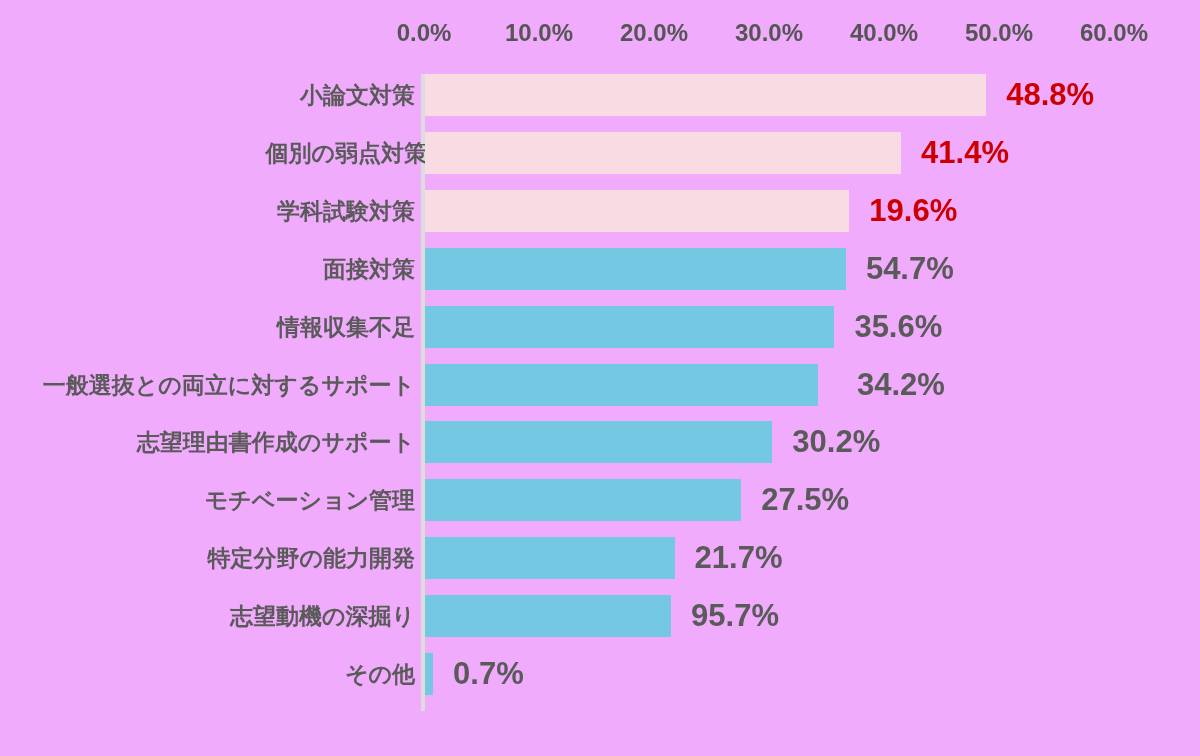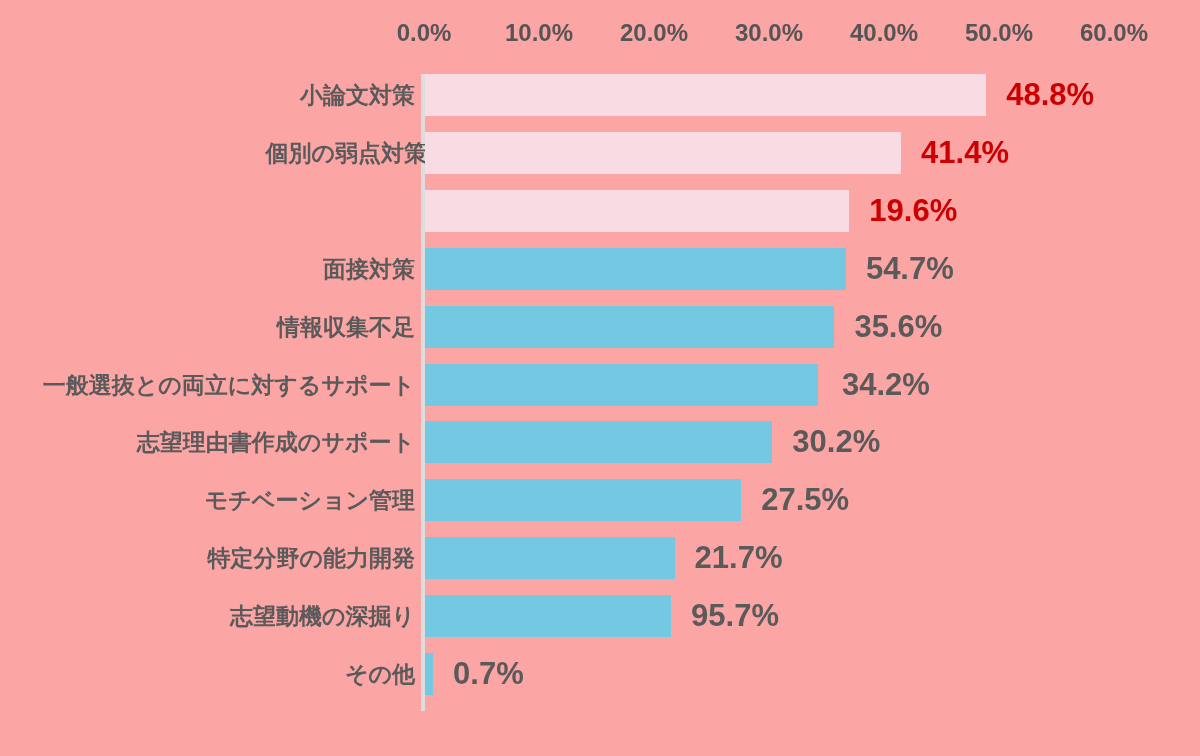--- a/index.html
+++ b/index.html
@@ -7,21 +7,21 @@
     padding: 0;
     background: #ffffff;
   }
   body {
     font-family: "Liberation Sans", sans-serif;
   }
   #chart-root {
     position: relative;
     width: 1200px;
     height: 756px;
-    background: #fca5a5;
+    background: #f0abfc;
     overflow: hidden;
   }
 
   
   #axis-labels {
     position: absolute;
     left: 0;
     top: 18px;
     width: 1200px;
     height: 30px;
@@ -130,20 +130,21 @@
         </div>
       </div>
       <div class="row hl" style="top: 57.9px; padding-left: 12px;">
         <div class="cat-label">個別の弱点対策</div>
         <div class="bar-wrap">
           <div class="bar" style="width: 476.1px; background: rgb(249, 219, 227);"></div>
           <div class="val-label" style="left: 496.1px; color: rgb(204, 0, 0);">41.4%</div>
         </div>
       </div>
       <div class="row hl" style="top: 115.8px;">
+        <div class="cat-label">学科試験対策</div>
         <div class="bar-wrap">
           <div class="bar" style="width: 424.35px; background: rgb(249, 219, 227);"></div>
           <div class="val-label" style="left: 444.35px; color: rgb(204, 0, 0);">19.6%</div>
         </div>
       </div>
       <div class="row" style="top: 173.7px;">
         <div class="cat-label">面接対策</div>
         <div class="bar-wrap">
           <div class="bar" style="width: 420.9px; background: rgb(116, 200, 226);"></div>
           <div class="val-label" style="left: 440.9px; color: rgb(90, 90, 90);">54.7%</div>
@@ -153,21 +154,21 @@
         <div class="cat-label">情報収集不足</div>
         <div class="bar-wrap">
           <div class="bar" style="width: 409.4px; background: rgb(116, 200, 226);"></div>
           <div class="val-label" style="left: 429.4px; color: rgb(90, 90, 90);">35.6%</div>
         </div>
       </div>
       <div class="row" style="top: 289.5px;">
         <div class="cat-label">一般選抜との両立に対するサポート</div>
         <div class="bar-wrap">
           <div class="bar" style="width: 393.3px; background: rgb(116, 200, 226);"></div>
-          <div class="val-label" style="left: 417px; color: rgb(90, 90, 90);">34.2%</div>
+          <div class="val-label" style="left: 432px; color: rgb(90, 90, 90);">34.2%</div>
         </div>
       </div>
       <div class="row" style="top: 347.4px;">
         <div class="cat-label">志望理由書作成のサポート</div>
         <div class="bar-wrap">
           <div class="bar" style="width: 347.3px; background: rgb(116, 200, 226);"></div>
           <div class="val-label" style="left: 367.3px; color: rgb(90, 90, 90);">30.2%</div>
         </div>
       </div>
       <div class="row" style="top: 405.3px;">

